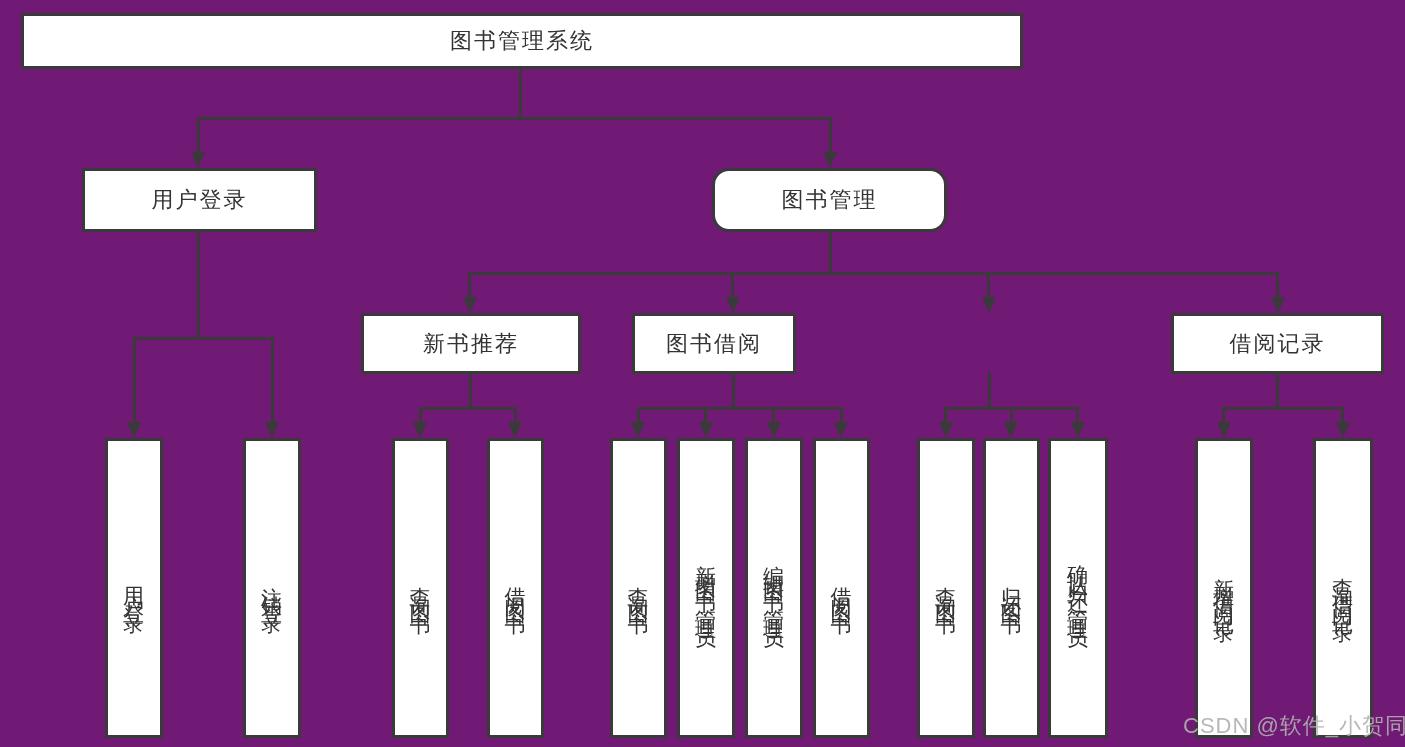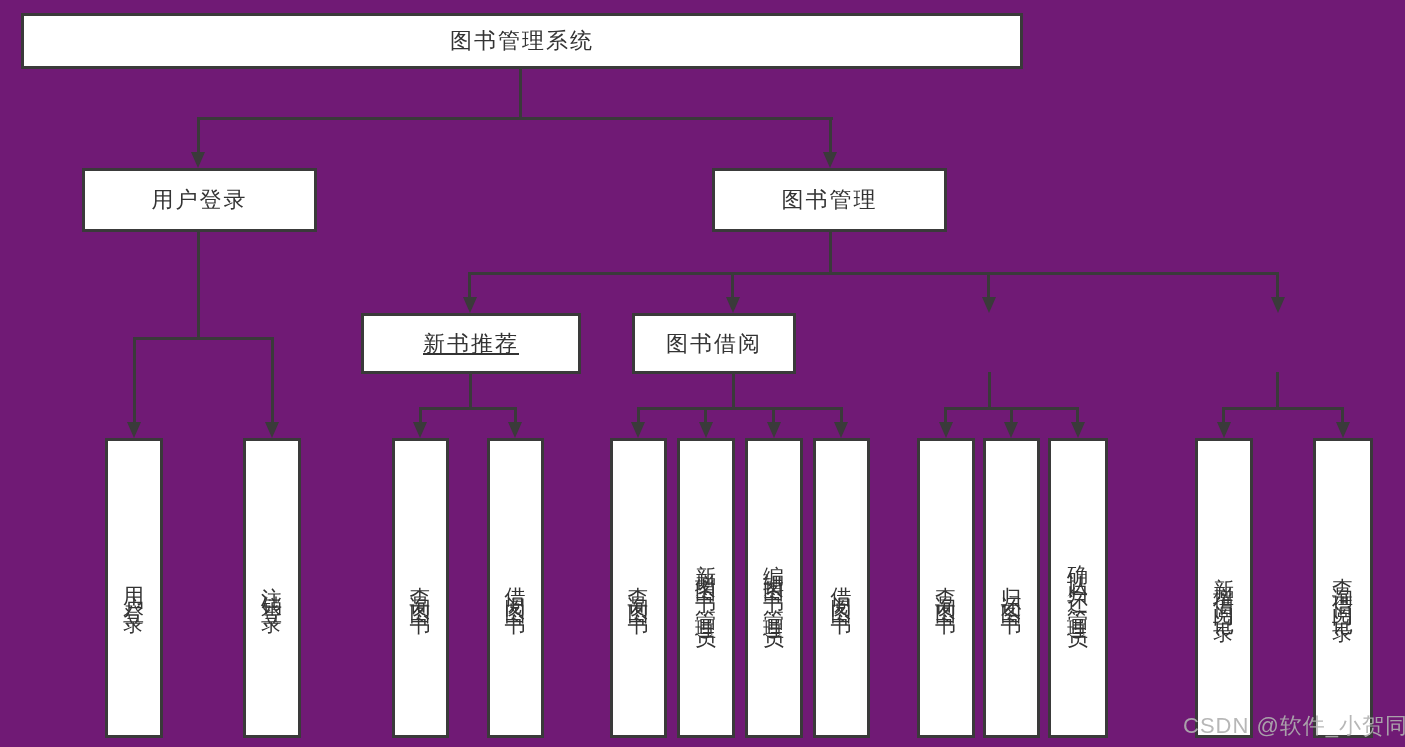--- a/index.html
+++ b/index.html
@@ -33,29 +33,32 @@
 
 <div class="stage">
 
   <div class="node h" style="left:21px;top:13px;width:1002px;height:56px;">
     <span>图书管理系统</span>
   </div>
 
   <div class="node h" style="left:82px;top:168px;width:235px;height:64px;">
     <span>用户登录</span>
   </div>
-  <div class="node h" style="left:712px;top:168px;width:235px;height:64px;">
+  <div class="node h" style="left:712px;top:168px;width:235px;height:64px;border-radius:17px;">
     <span>图书管理</span>
   </div>
 
-  <div class="node h" style="left:361px;top:313px;width:220px;height:61px;text-decoration:underline;">
+  <div class="node h" style="left:361px;top:313px;width:220px;height:61px;">
     <span>新书推荐</span>
   </div>
   <div class="node h" style="left:632px;top:313px;width:164px;height:61px;">
     <span>图书借阅</span>
+  </div>
+  <div class="node h" style="left:1171px;top:313px;width:213px;height:61px;">
+    <span>借阅记录</span>
   </div>
 
   <div class="node v" style="left:105px;top:438px;width:58px;height:300px;">
     <span>用户登录</span>
   </div>
   <div class="node v" style="left:243px;top:438px;width:58px;height:300px;">
     <span>注销登录</span>
   </div>
 
   <div class="node v" style="left:392px;top:438px;width:57px;height:300px;">

